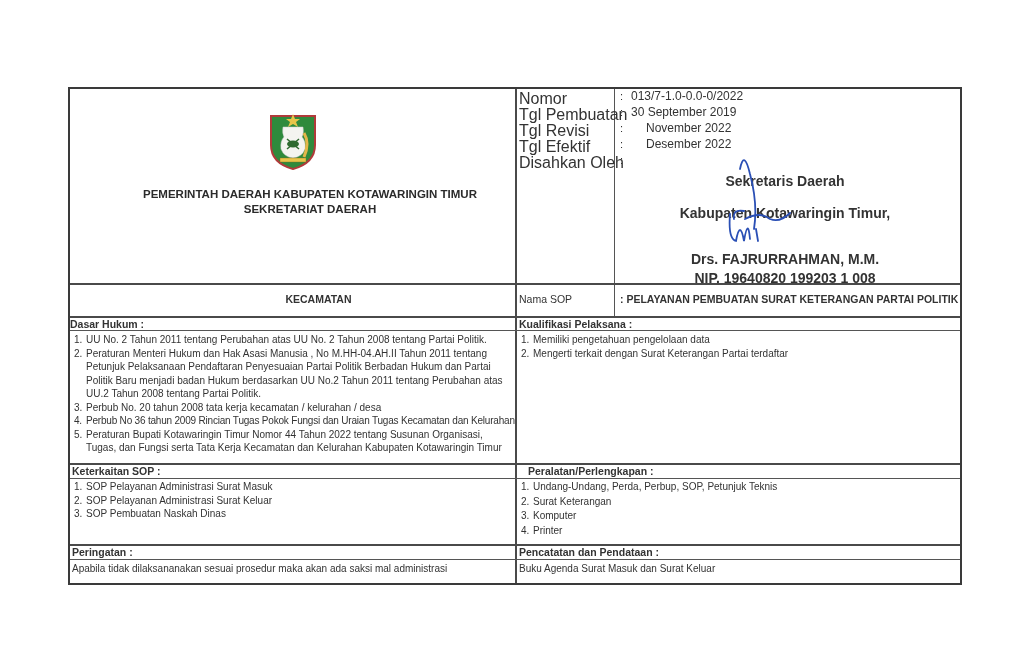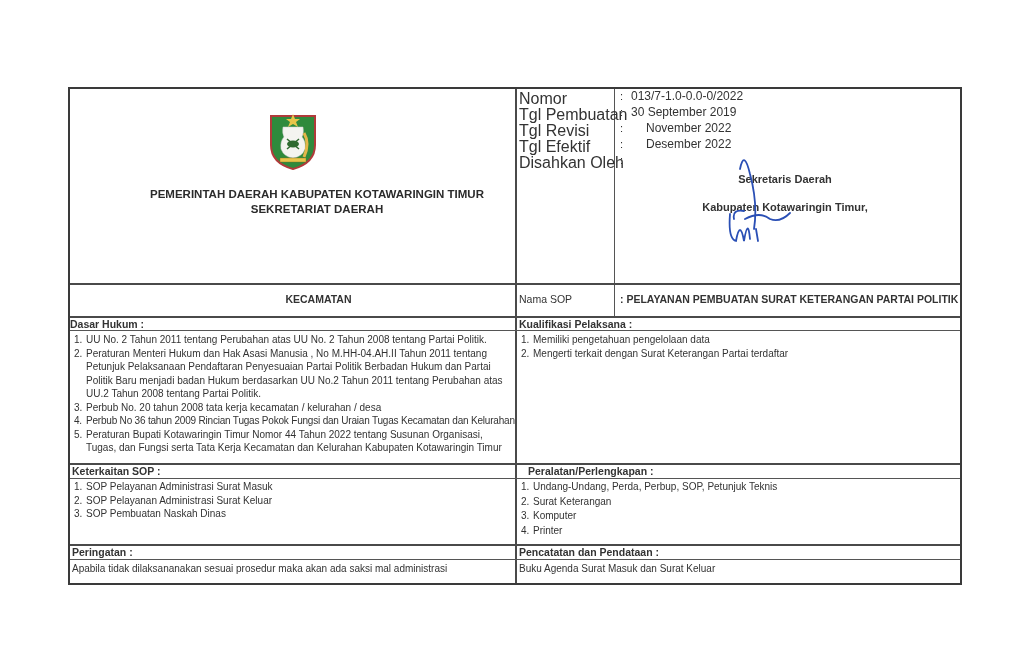--- a/index.html
+++ b/index.html
@@ -11,30 +11,30 @@
     position: absolute; left: 68px; top: 87px; width: 894px; height: 498px;
     border: 2px solid #3a3a3a; box-sizing: border-box;
   }
   .abs { position: absolute; box-sizing: border-box; }
   .hline { position: absolute; height: 2px; background: #4a4a4a; }
   .vline { position: absolute; width: 2px; background: #4a4a4a; }
   .thin-h { position: absolute; height: 1px; background: #555; }
   .thin-v { position: absolute; width: 1px; background: #555; }
 
   .org-title {
-    position: absolute; left: 16px; width: 462px; top: 98px;
+    position: absolute; left: 9px; width: 462px; top: 98px;
     text-align: center; font-weight: bold; font-size: 11.5px; line-height: 15px; color: #2b2b2b;
   }
   .logo { position: absolute; left: 198px; top: 22px; width: 50px; height: 60px; }
 
   .meta-label { position: absolute; left: 449px; font-size: 16px; color: #333; }
   .meta-colon { position: absolute; left: 550px; font-size: 11px; color: #333; }
   .meta-value { position: absolute; font-size: 12px; color: #333; }
 
-  .sign-block { position: absolute; left: 540px; width: 350px; text-align: center; font-weight: bold; font-size: 11px; color: #333; }
+  .sign-block { position: absolute; left: 540px; width: 350px; text-align: center; font-weight: bold; font-size: 14px; color: #333; }
 
   .sec-head { position: absolute; font-weight: bold; font-size: 10.5px; color: #333; }
   .list { position: absolute; font-size: 10px; line-height: 13.5px; color: #333; margin: 0; padding: 0; list-style: none; }
   .list li { position: relative; padding-left: 14px; }
   .list li .num { position: absolute; left: 2px; top: 0; }
   .plain { position: absolute; font-size: 10px; color: #333; }
 </style>
 </head>
 <body>
 
@@ -85,20 +85,24 @@
   <div class="meta-label" style="top:65px;">Disahkan Oleh</div>
   <div class="meta-colon" style="top:65px;">:</div>
 
   <div class="sign-block" style="top:84px;">
     <div>Sekretaris Daerah</div>
     <div style="margin-top:16px;">Kabupaten Kotawaringin Timur,</div>
   </div>
   <svg class="abs" style="left:640px; top:60px; width:100px; height:100px;" viewBox="0 0 100 100">
     <path d="M30 20 Q34 0 40 25 Q48 55 44 80 M20 65 Q18 90 26 92 Q30 70 34 92 Q38 68 40 90 M35 70 Q50 62 60 70 Q70 74 80 64 M46 80 L48 92 M24 70 Q22 60 34 62" fill="none" stroke="#2a4fb5" stroke-width="1.8" stroke-linecap="round"></path>
   </svg>
+  <div class="sign-block" style="top:162px;">
+    <div>Drs. FAJRURRAHMAN, M.M.</div>
+    <div style="margin-top:3px;">NIP. 19640820 199203 1 008</div>
+  </div>
 
   <div class="sec-head" style="left:0; width:497px; top:204px; text-align:center; font-size:10.5px;">KECAMATAN</div>
   <div class="sec-head" style="left:449px; top:204px; font-weight:normal; font-size:10.5px;">Nama SOP</div>
   <div class="sec-head" style="left:550px; top:204px;">: PELAYANAN PEMBUATAN SURAT KETERANGAN PARTAI POLITIK</div>
 
   <div class="sec-head" style="left:0; top:229px;">Dasar Hukum :</div>
   <ul class="list" style="left:2px; top:244px; width:440px;">
     <li><span class="num">1.</span><span>UU No. 2 Tahun 2011 tentang Perubahan atas UU No. 2 Tahun 2008 tentang Partai Politik.</span></li>
     <li><span class="num">2.</span><span>Peraturan Menteri Hukum dan Hak Asasi Manusia , No M.HH-04.AH.II Tahun 2011 tentang Petunjuk Pelaksanaan Pendaftaran Penyesuaian Partai Politik Berbadan Hukum dan Partai Politik Baru menjadi badan Hukum berdasarkan UU No.2 Tahun 2011 tentang Perubahan atas UU.2 Tahun 2008 tentang Partai Politik.</span></li>
     <li><span class="num">3.</span><span>Perbub No. 20 tahun 2008 tata kerja kecamatan / kelurahan / desa</span></li>

